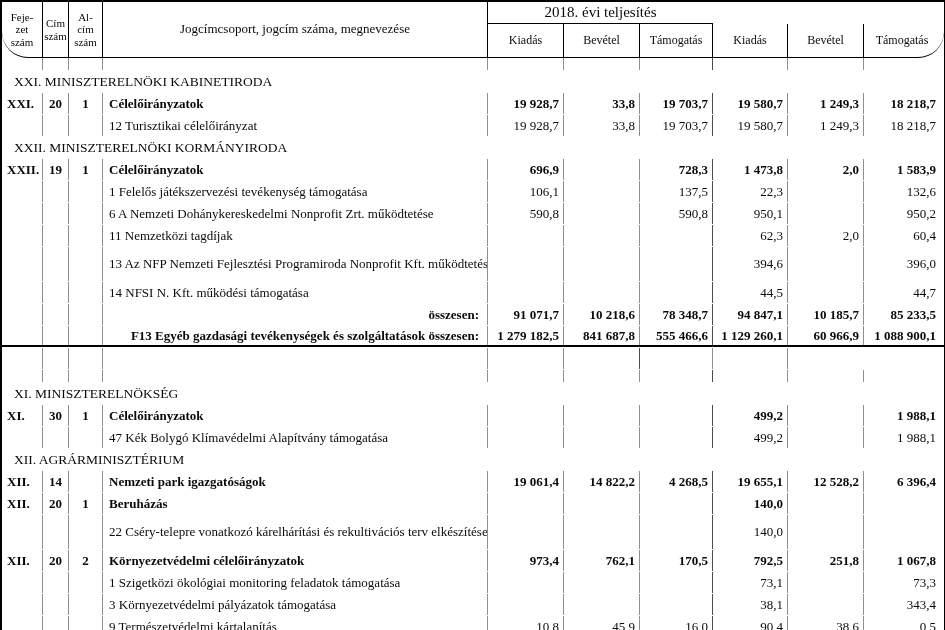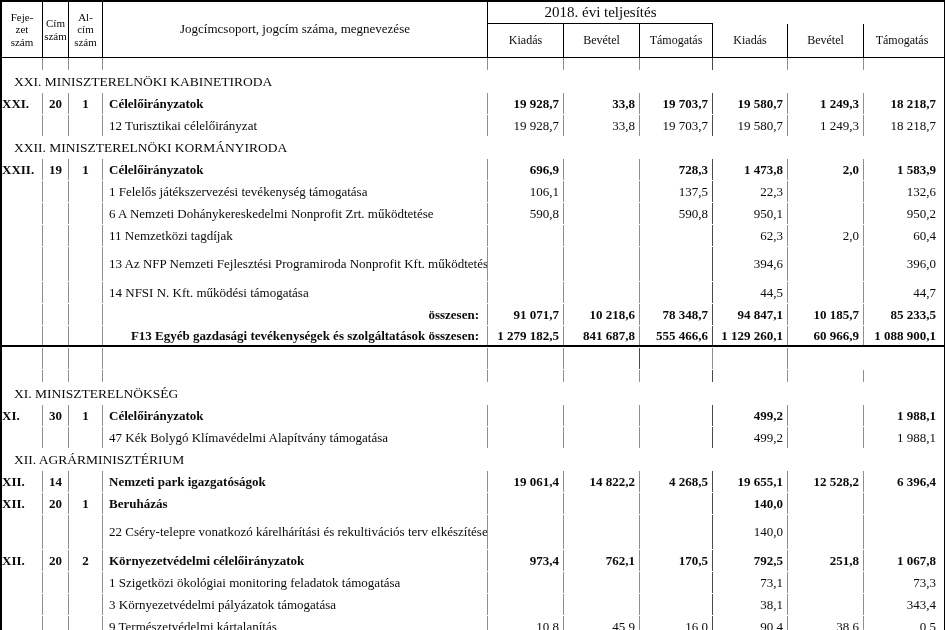--- a/index.html
+++ b/index.html
@@ -8,21 +8,21 @@
     font-family:"Liberation Serif","DejaVu Serif",serif;color:#0a0a0a;
     box-sizing:border-box;position:relative;
   }
   .tbl{
     width:945px;box-sizing:border-box;
     border-top:2px solid #000;border-left:2px solid #000;border-right:1px solid #000;
   }
   
   .grid{display:grid;grid-template-columns:41px 26px 34px 385px 76px 76px 73px 75px 76px 76px;}
   
-  .hdr{border-bottom:1.5px solid #000;}
+  .hdr{border-bottom:1.5px solid #000;border-radius:26px;}
   .hdr .grid{grid-template-rows:22px 33px;}
   .hcell{
     box-sizing:border-box;border-right:1px solid #000;
     display:flex;align-items:center;justify-content:center;text-align:center;
     font-size:11px;line-height:1.12;white-space:pre-line;
   }
   .hcell.span2{grid-row:1 / span 2;}
   .hcell.year{grid-row:1;grid-column:span 3;font-size:15px;border-bottom:1px solid #000;}
   .hcell.sub{grid-row:2;font-size:12px;}
   .hcell.namehdr{font-size:13px;}
@@ -33,21 +33,21 @@
     display:flex;align-items:center;overflow:hidden;
     font-size:13px;white-space:pre;
   }
   .row .cell.yearsplit{border-right:1px solid #4a4a4a;}
   .row .cell.last{border-right:none;}
   .item{height:21px;margin-bottom:1px;}
   .item.tall{height:34px;}
   .spacer{height:12px;margin-bottom:1px;}
   .section{height:21px;margin-bottom:1px;display:flex;align-items:center;
     font-size:13.5px;padding-left:12px;}
-  .fej{justify-content:flex-start;font-weight:bold;font-size:12px;}
+  .fej{justify-content:flex-start;padding-left:5px;font-weight:bold;font-size:12px;}
   .cim,.alc{justify-content:center;font-weight:bold;font-size:13px;}
   .nm{justify-content:flex-start;padding-left:6px;white-space:normal;line-height:14px;}
   .nm.r{justify-content:flex-end;text-align:right;padding-right:8px;}
   .val{justify-content:flex-end;padding-right:4px;font-size:12.5px;}
   .b{font-weight:bold;}
   .rule-below{border-bottom:2px solid #000;}
 </style>
 </head>
 <body>
 

